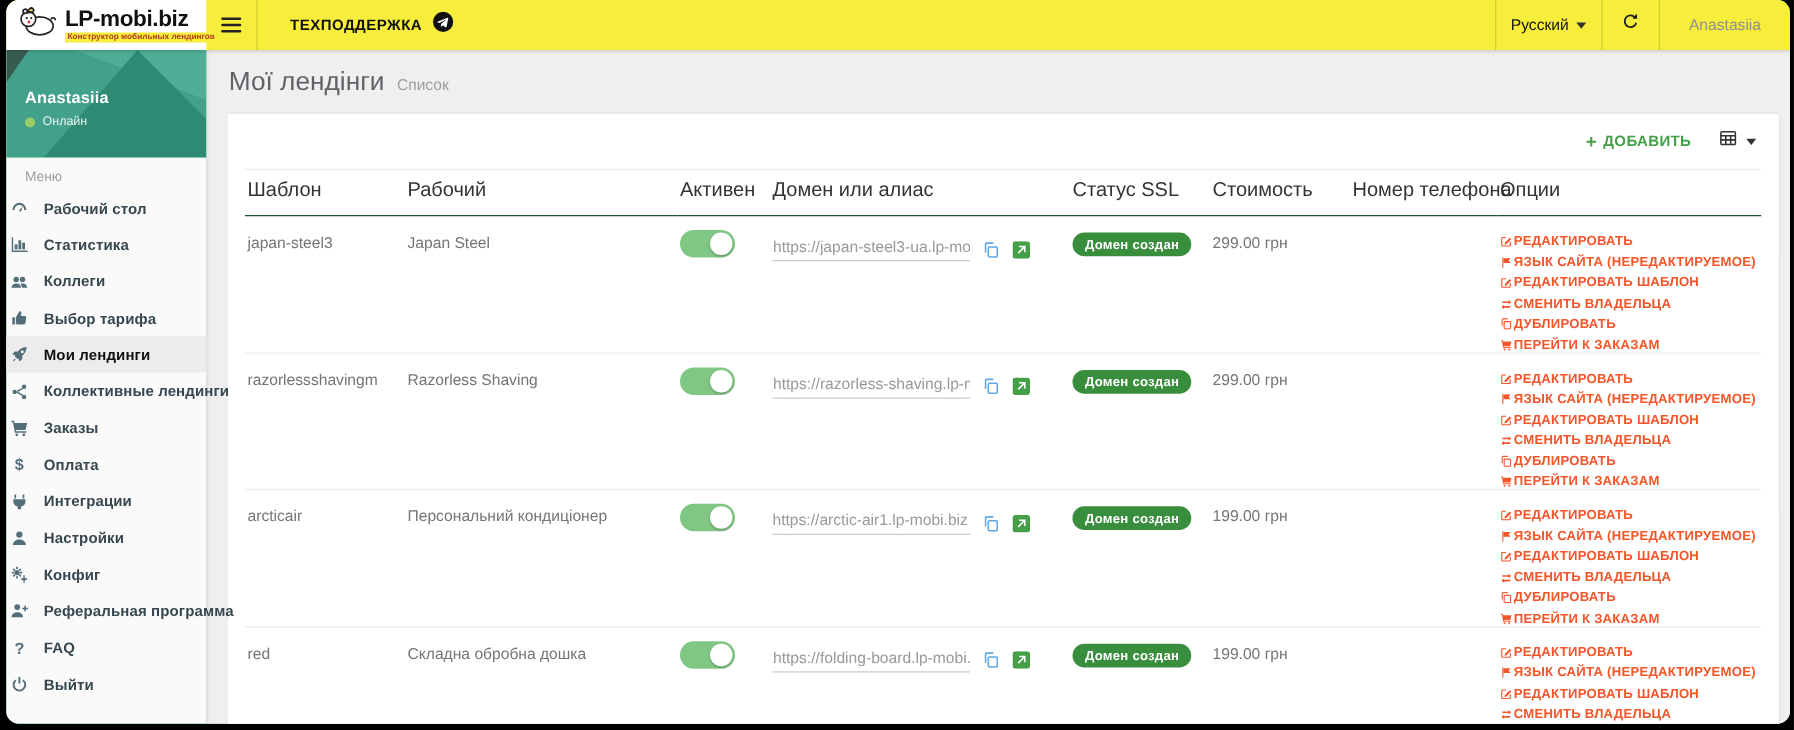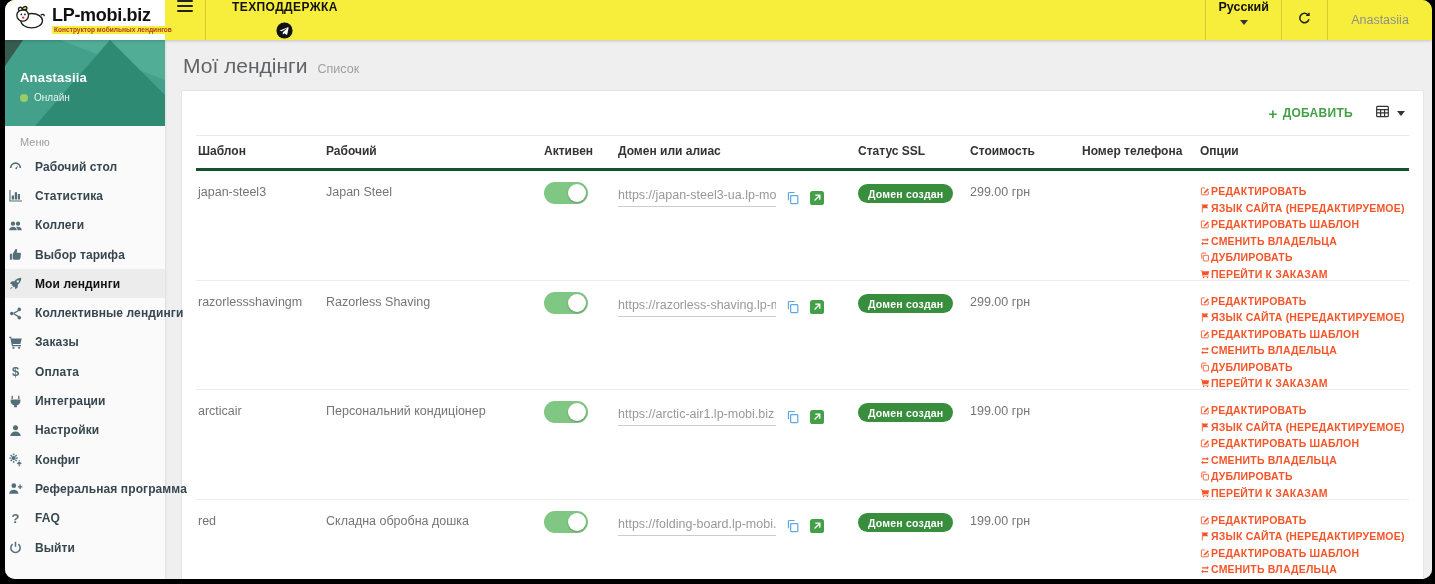--- a/index.html
+++ b/index.html
@@ -10,28 +10,28 @@
 
   
   .topbar { position:absolute; top:0; left:0; right:0; height:40px; background:#f7ee3c;
     display:flex; align-items:stretch; z-index:5; box-shadow:0 1px 3px rgba(0,0,0,.18); }
   .logo-box { width:160px; background:#fff; display:flex; align-items:center; gap:5px;
     padding:3px 6px; flex:none; }
   .logo-text { display:flex; flex-direction:column; line-height:1; }
   .logo-title { font-size:18px; font-weight:800; color:#111; letter-spacing:-.3px; }
   .logo-tagline { font-size:6.6px; font-weight:700; color:#b33a1e; background:#f7ee3c;
     padding:1px 2px; margin-top:2px; width:max-content; }
-  .tb-sect { display:flex; align-items:center; padding:0 12px; border-right:1px solid rgba(0,0,0,.14);flex-direction:column; }
+  .tb-sect { display:flex; align-items:center; padding:0 12px; border-right:1px solid rgba(0,0,0,.14); }
   .tb-sect.no-r { border-right:none; }
   .burger { width:16px; height:12px; display:flex; flex-direction:column; justify-content:space-between; }
   .burger i { height:2px; background:#222; border-radius:1px; }
   .support { gap:8px; cursor:pointer; border-right:none; padding-left:26px; }
   .support-label { font-size:12px; font-weight:700; color:#111; letter-spacing:.4px; }
   .tb-right { margin-left:auto; display:flex; align-items:stretch; }
-  .lang { gap:6px; font-size:12.5px; font-weight:700; color:#111; cursor:pointer;
+  .lang { gap:6px; font-size:12.5px; font-weight:400; color:#111; cursor:pointer;
     border-left:1px solid rgba(0,0,0,.14); }
   .caret { width:0; height:0; border-left:4px solid transparent; border-right:4px solid transparent;
     border-top:5px solid #333; display:inline-block; }
   .refresh { width:46px; justify-content:center; color:#222; cursor:pointer; }
   .tb-user { width:104px; justify-content:center; font-size:12.5px; color:#8f8f8f; cursor:pointer; }
 
   
   .sidebar { position:absolute; top:40px; left:0; bottom:0; width:160px; background:#fafafa;
     z-index:4; box-shadow:1px 0 2px rgba(0,0,0,.07); }
   .user-panel { position:relative; height:86px; overflow:hidden; background:#43a08a; }
@@ -61,22 +61,22 @@
     padding:0 14px; }
   .toolbar { display:flex; justify-content:flex-end; align-items:center; gap:22px;
     height:44px; padding-right:4px; }
   .add-btn { display:flex; align-items:center; gap:5px; color:#43a047; font-size:12px;
     font-weight:700; letter-spacing:.3px; cursor:pointer; }
   .add-btn .plus { font-size:15px; font-weight:700; line-height:1; }
   .view-btn { display:flex; align-items:center; gap:7px; cursor:pointer; color:#333; }
   .view-btn svg { width:15px; height:15px; }
 
   table { width:100%; border-collapse:collapse; table-layout:fixed; }
-  thead th { text-align:left; font-size:12px; font-weight:700; color:#333;
-    padding:8px 6px 10px 2px; border-top:1px solid #e9e9e9; border-bottom:3px solid #14532d;
+  thead th { text-align:left; font-size:16px; font-weight:400; color:#333;
+    padding:8px 6px 10px 2px; border-top:1px solid #e9e9e9; border-bottom:1px solid #14532d;
     white-space:nowrap; }
   tbody td { vertical-align:top; height:104px; padding:14px 6px 0 2px; font-size:12.5px;
     color:#757575; border-bottom:1px solid #ededed; overflow:hidden; }
   tbody tr:last-child td { border-bottom:none; }
 
   .toggle { width:44px; height:22px; border-radius:11px; background:#81c784; display:inline-block;
     position:relative; cursor:pointer; margin-top:-3px; }
   .toggle .knob { position:absolute; top:2px; right:2px; width:18px; height:18px;
     border-radius:50%; background:#fff; box-shadow:0 1px 2px rgba(0,0,0,.25); }
 

